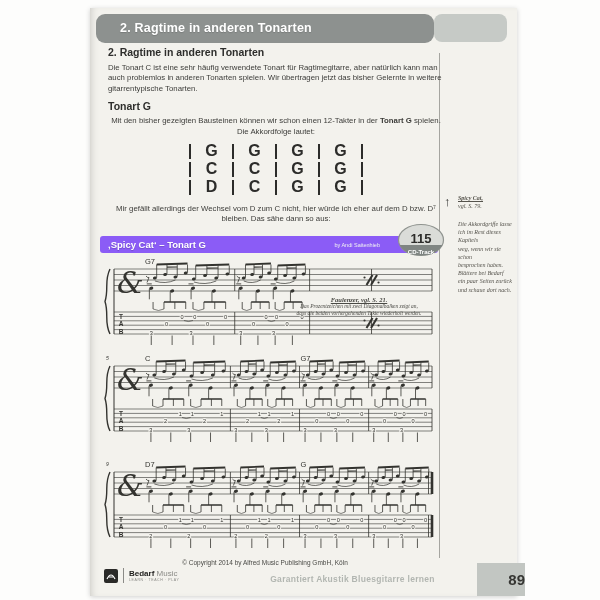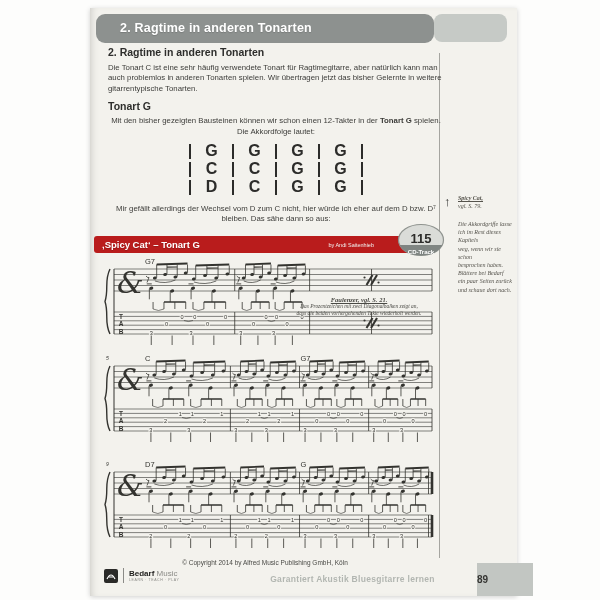--- a/index.html
+++ b/index.html
@@ -24,22 +24,22 @@
   .content h3 { font-size:10.5px; color:#2e2e2c; margin:4px 0 4px 0; }
   .content p { font-size:7.8px; line-height:10.4px; margin:4px 0 6px 0; }
   .content p.tight { margin:4px 0 1px 0;text-align:center; }
   .iname { font-style:italic; text-decoration:underline; }
 
   .chord-grid { margin:5px 0 8px 0; text-align:center; font-weight:bold; font-size:16px; color:#2c2c2a; }
   .cg-row { line-height:18px; white-space:nowrap; }
   .cg-pipe { display:inline-block; width:12px; }
   .cg-chord { display:inline-block; width:31px; }
 
-  .songbar { position:absolute; left:4px; top:228px; width:338px; height:17px;
-             background:#b91c1c; border-radius:3px; color:#fff; }
+  .songbar { position:absolute; left:10px; top:228px; width:338px; height:17px;
+             background:#8b5cf6; border-radius:3px; color:#fff; }
   .song-title { position:absolute; left:8px; top:0; font-size:9.5px; font-weight:bold;
                 line-height:17px; text-shadow:0 1px 1px rgba(0,0,0,.2); }
   .song-author { position:absolute; right:58px; top:6px; font-size:5.5px; color:#f2f3f2; }
   .badge { position:absolute; left:307px; top:214px; }
 
   .score { position:absolute; left:8px; top:247px; width:344px; height:300px; }
   .sys { position:absolute; left:0; }
   .sys1 { top:0; } .sys2 { top:97px; } .sys3 { top:203px; }
 
   .annotation { position:absolute; left:194px; top:288px; width:150px; text-align:center;
@@ -53,23 +53,23 @@
   .footer-logo { position:absolute; left:14px; top:560px; display:flex; align-items:center; }
   .logo-icon { width:14px; height:14px; background:#2a2a28; border-radius:2px; position:relative; }
   .logo-sep { width:1px; height:15px; background:#8a8a86; margin:0 5px; }
   .logo-name { font-size:8px; line-height:9px; }
   .logo-bold { font-weight:bold; color:#1d1d1b; }
   .logo-light { color:#8a8a86; }
   .logo-tagline { font-size:3.5px; color:#8a8a86; letter-spacing:.6px; }
 
   .book-title { position:absolute; left:175px; top:566px; width:175px; text-align:center;
                 font-size:8.5px; font-weight:bold; color:#b2b6b1; letter-spacing:.3px; }
-  .pagenum-tab { position:absolute; left:387px; top:555px; width:56px; height:33px;
-                 background:#c2c6c2; text-align:left; line-height:33px;
-                 font-size:10px; font-weight:bold; color:#353532; }
+  .pagenum-tab { position:absolute; left:387px; top:555px; width:48px; height:33px;
+                 background:#c2c6c2; text-align:right; line-height:33px;
+                 font-size:15px; font-weight:bold; color:#353532; }
 
   .margin-note { position:absolute; left:352px; top:186px; width:72px;
                  font-family:"Liberation Serif", serif; font-style:italic; color:#55534c; }
   .mn-arrow { position:absolute; left:2px; top:0; font-size:13px; font-style:normal; color:#2f2f2d; }
   .mn-head { margin-left:16px; font-size:6px; line-height:8px; }
   .mn-title { font-weight:bold; text-decoration:underline; }
   .mn-body { margin-left:16px; margin-top:10px; font-size:6px; line-height:8.2px; }
 </style>
 </head>
 <body>

